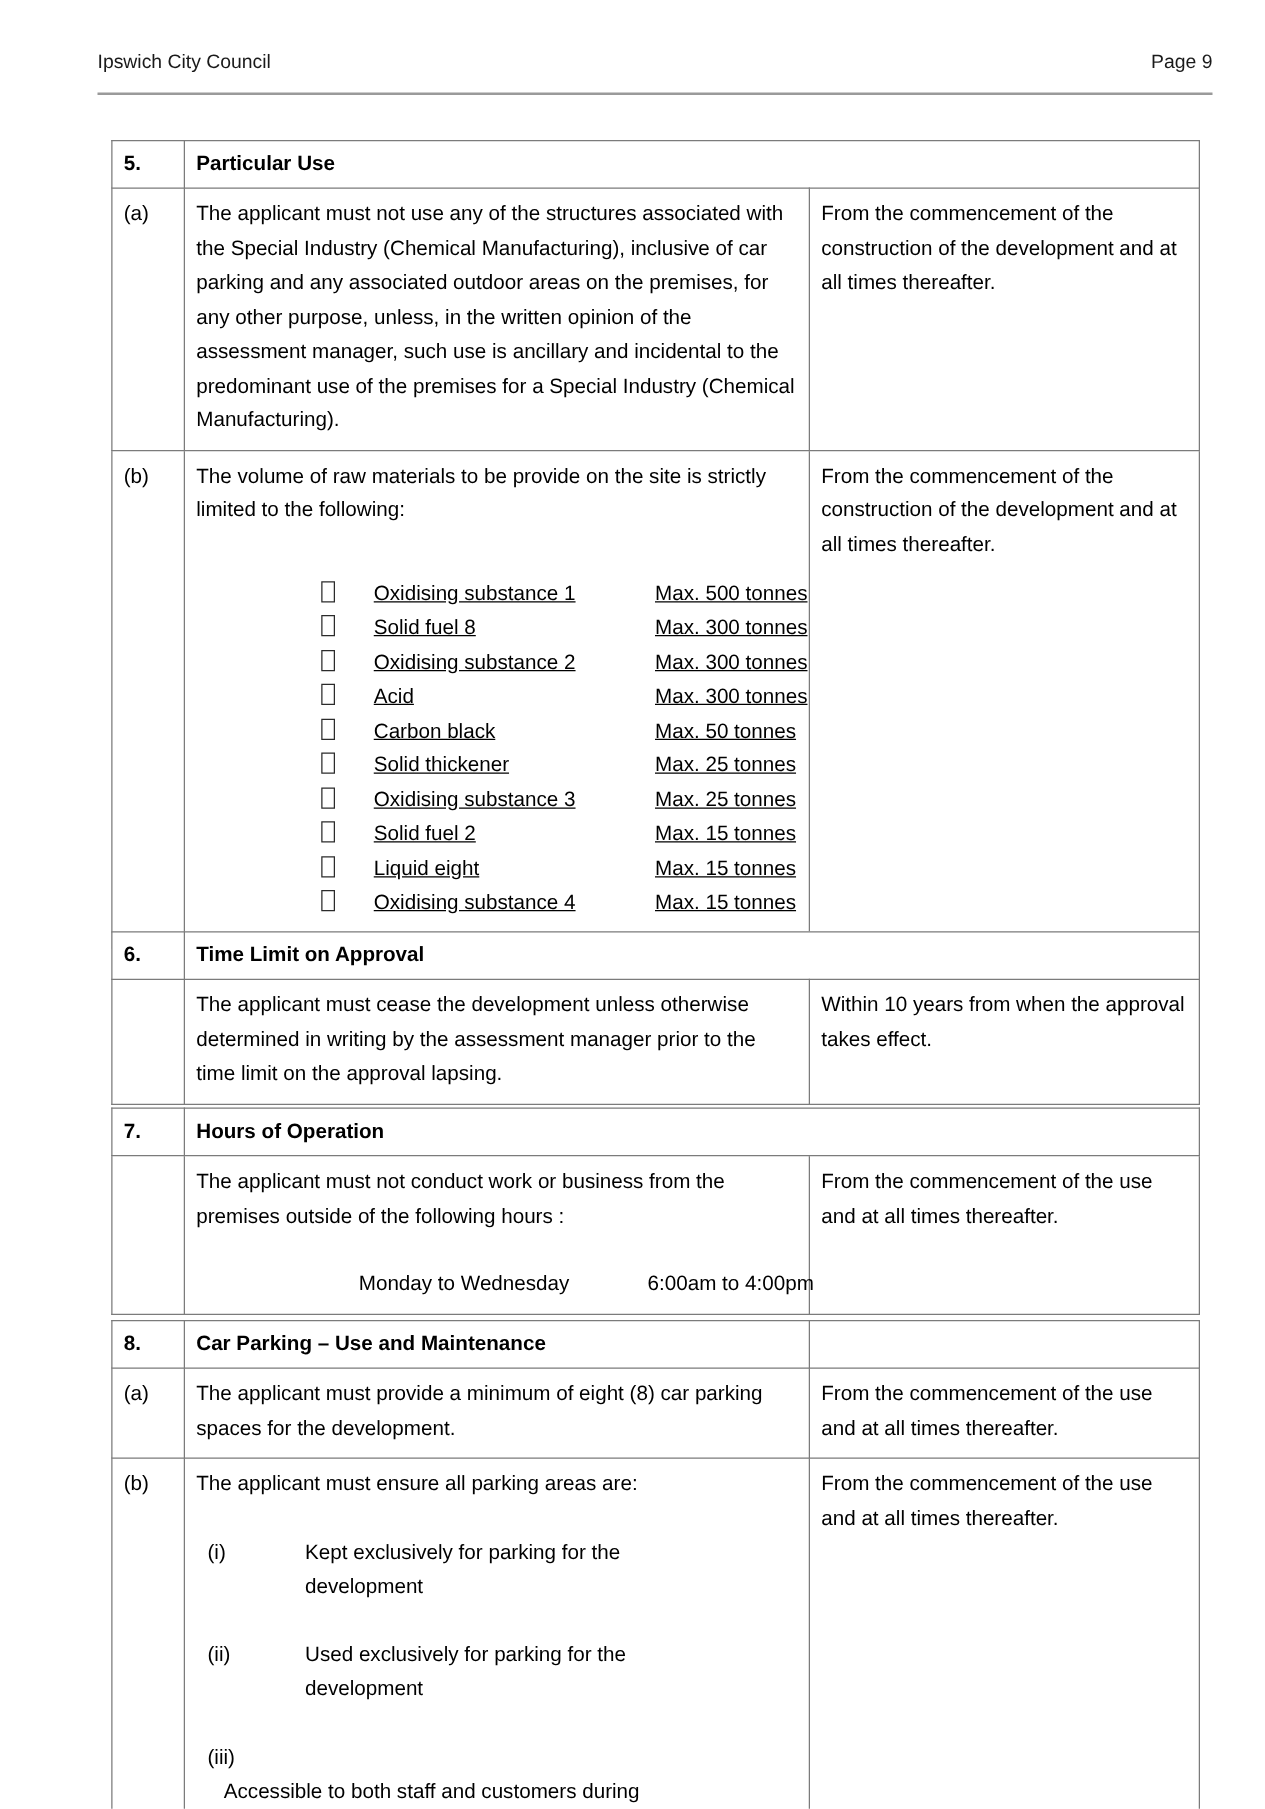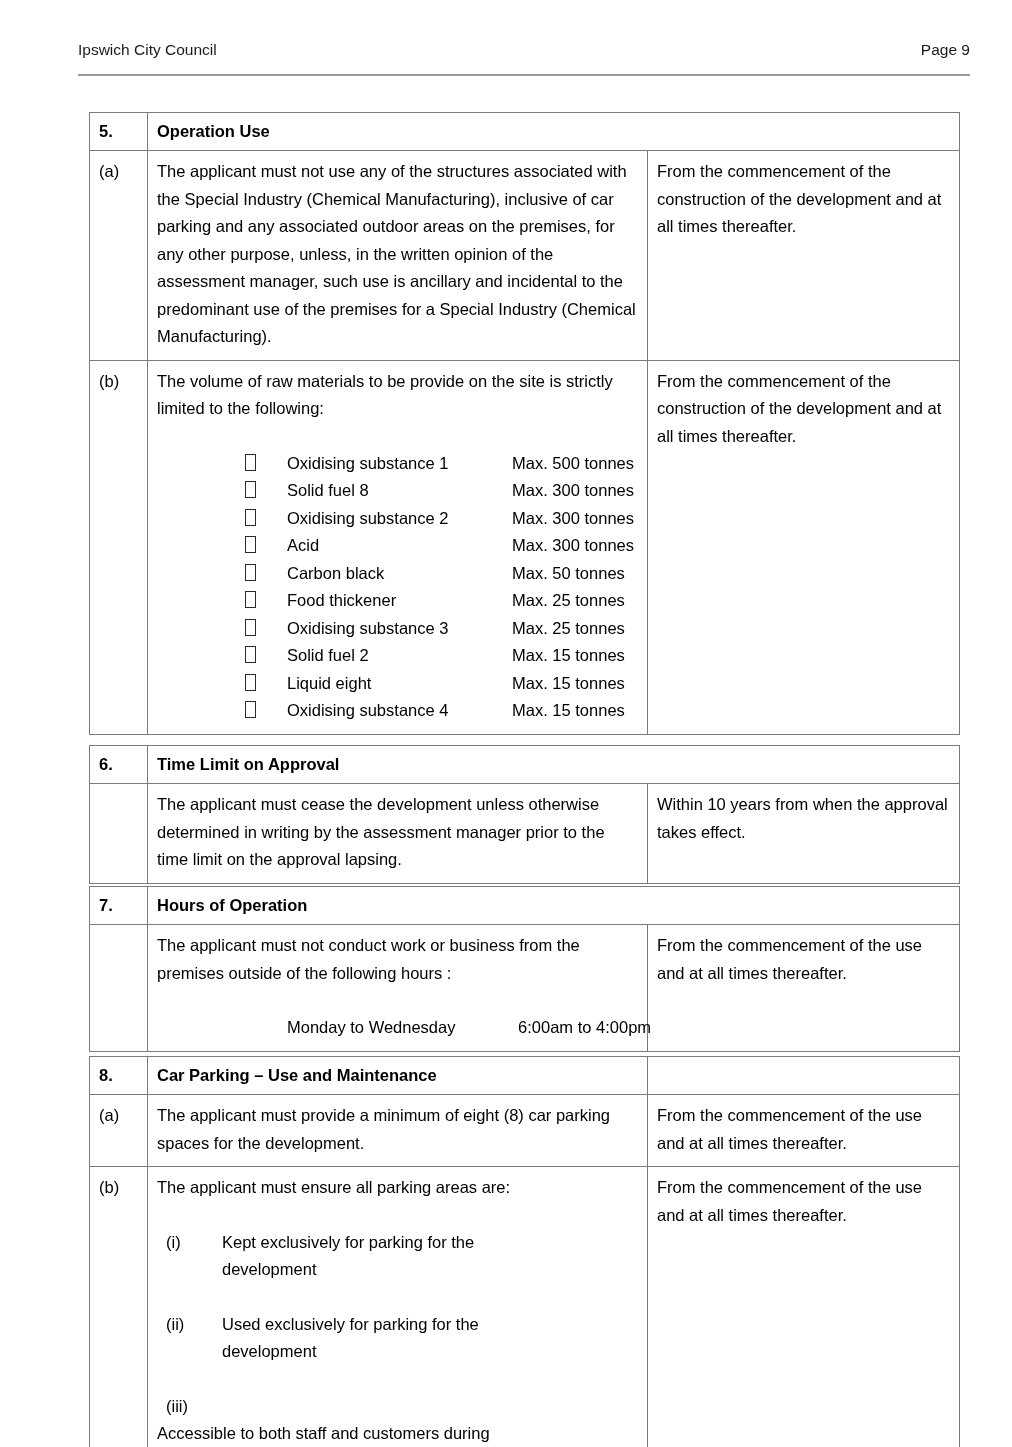--- a/index.html
+++ b/index.html
@@ -74,22 +74,23 @@
 
   .cell-num {
     font-weight: normal;
   }
 
   
   .spacer-line { height: 27px; }
 
   ul.sub-list {
     list-style: none;
-    margin: 0;
+    margin: 12px;
     padding: 0;
+    text-decoration: underline;
   }
   ul.sub-list li {
     display: flex;
     align-items: baseline;
     line-height: 27.5px;
     white-space: nowrap;
   }
   .bullet-box {
     display: inline-block;
     width: 11px;
@@ -129,20 +130,21 @@
   .roman-mark {
     display: inline-block;
     width: 65px;
     padding-left: 9px;
     box-sizing: border-box;
     flex: 0 0 auto;
   }
   .roman-text {
     display: inline-block;
     max-width: 330px;
+    margin-left: 22px;
   }
 
   .indent-line {
     padding-left: 130px;
   }
   .indent-line .time-val { padding-left: 58px; }
 
   .nowrap { white-space: nowrap; }
 </style>
 </head>
@@ -157,21 +159,21 @@
 
   <table class="cond-table" style="top:112px;">
     <colgroup>
         <col class="col-num">
         <col class="col-body">
         <col class="col-time">
       </colgroup>
     <tbody>
       <tr class="hdr-row">
         <td class="num">5.</td>
-        <td colspan="2">Operation Use</td>
+        <td colspan="2">Particular Use</td>
       </tr>
       <tr>
         <td class="cell-num">(a)</td>
         <td>The applicant must not use any of the structures associated with the Special Industry (Chemical Manufacturing), inclusive of car parking and any associated outdoor areas on the premises, for any other purpose, unless, in the written opinion of the assessment manager, such use is ancillary and incidental to the predominant use of the premises for a Special Industry (Chemical Manufacturing).</td>
         <td>From the commencement of the construction of the development and at all times thereafter.</td>
       </tr>
       <tr>
         <td class="cell-num">(b)</td>
         <td>
           <div>The volume of raw materials to be provide on the site is strictly limited to the following:</div>
@@ -197,21 +199,21 @@
               <span class="sub-name">Acid</span>
               <span class="sub-qty">Max. 300 tonnes</span>
             </li>
             <li>
               <span class="bullet-box"></span>
               <span class="sub-name">Carbon black</span>
               <span class="sub-qty">Max. 50 tonnes</span>
             </li>
             <li>
               <span class="bullet-box"></span>
-              <span class="sub-name">Food thickener</span>
+              <span class="sub-name">Solid thickener</span>
               <span class="sub-qty">Max. 25 tonnes</span>
             </li>
             <li>
               <span class="bullet-box"></span>
               <span class="sub-name">Oxidising substance 3</span>
               <span class="sub-qty">Max. 25 tonnes</span>
             </li>
             <li>
               <span class="bullet-box"></span>
               <span class="sub-name">Solid fuel 2</span>

